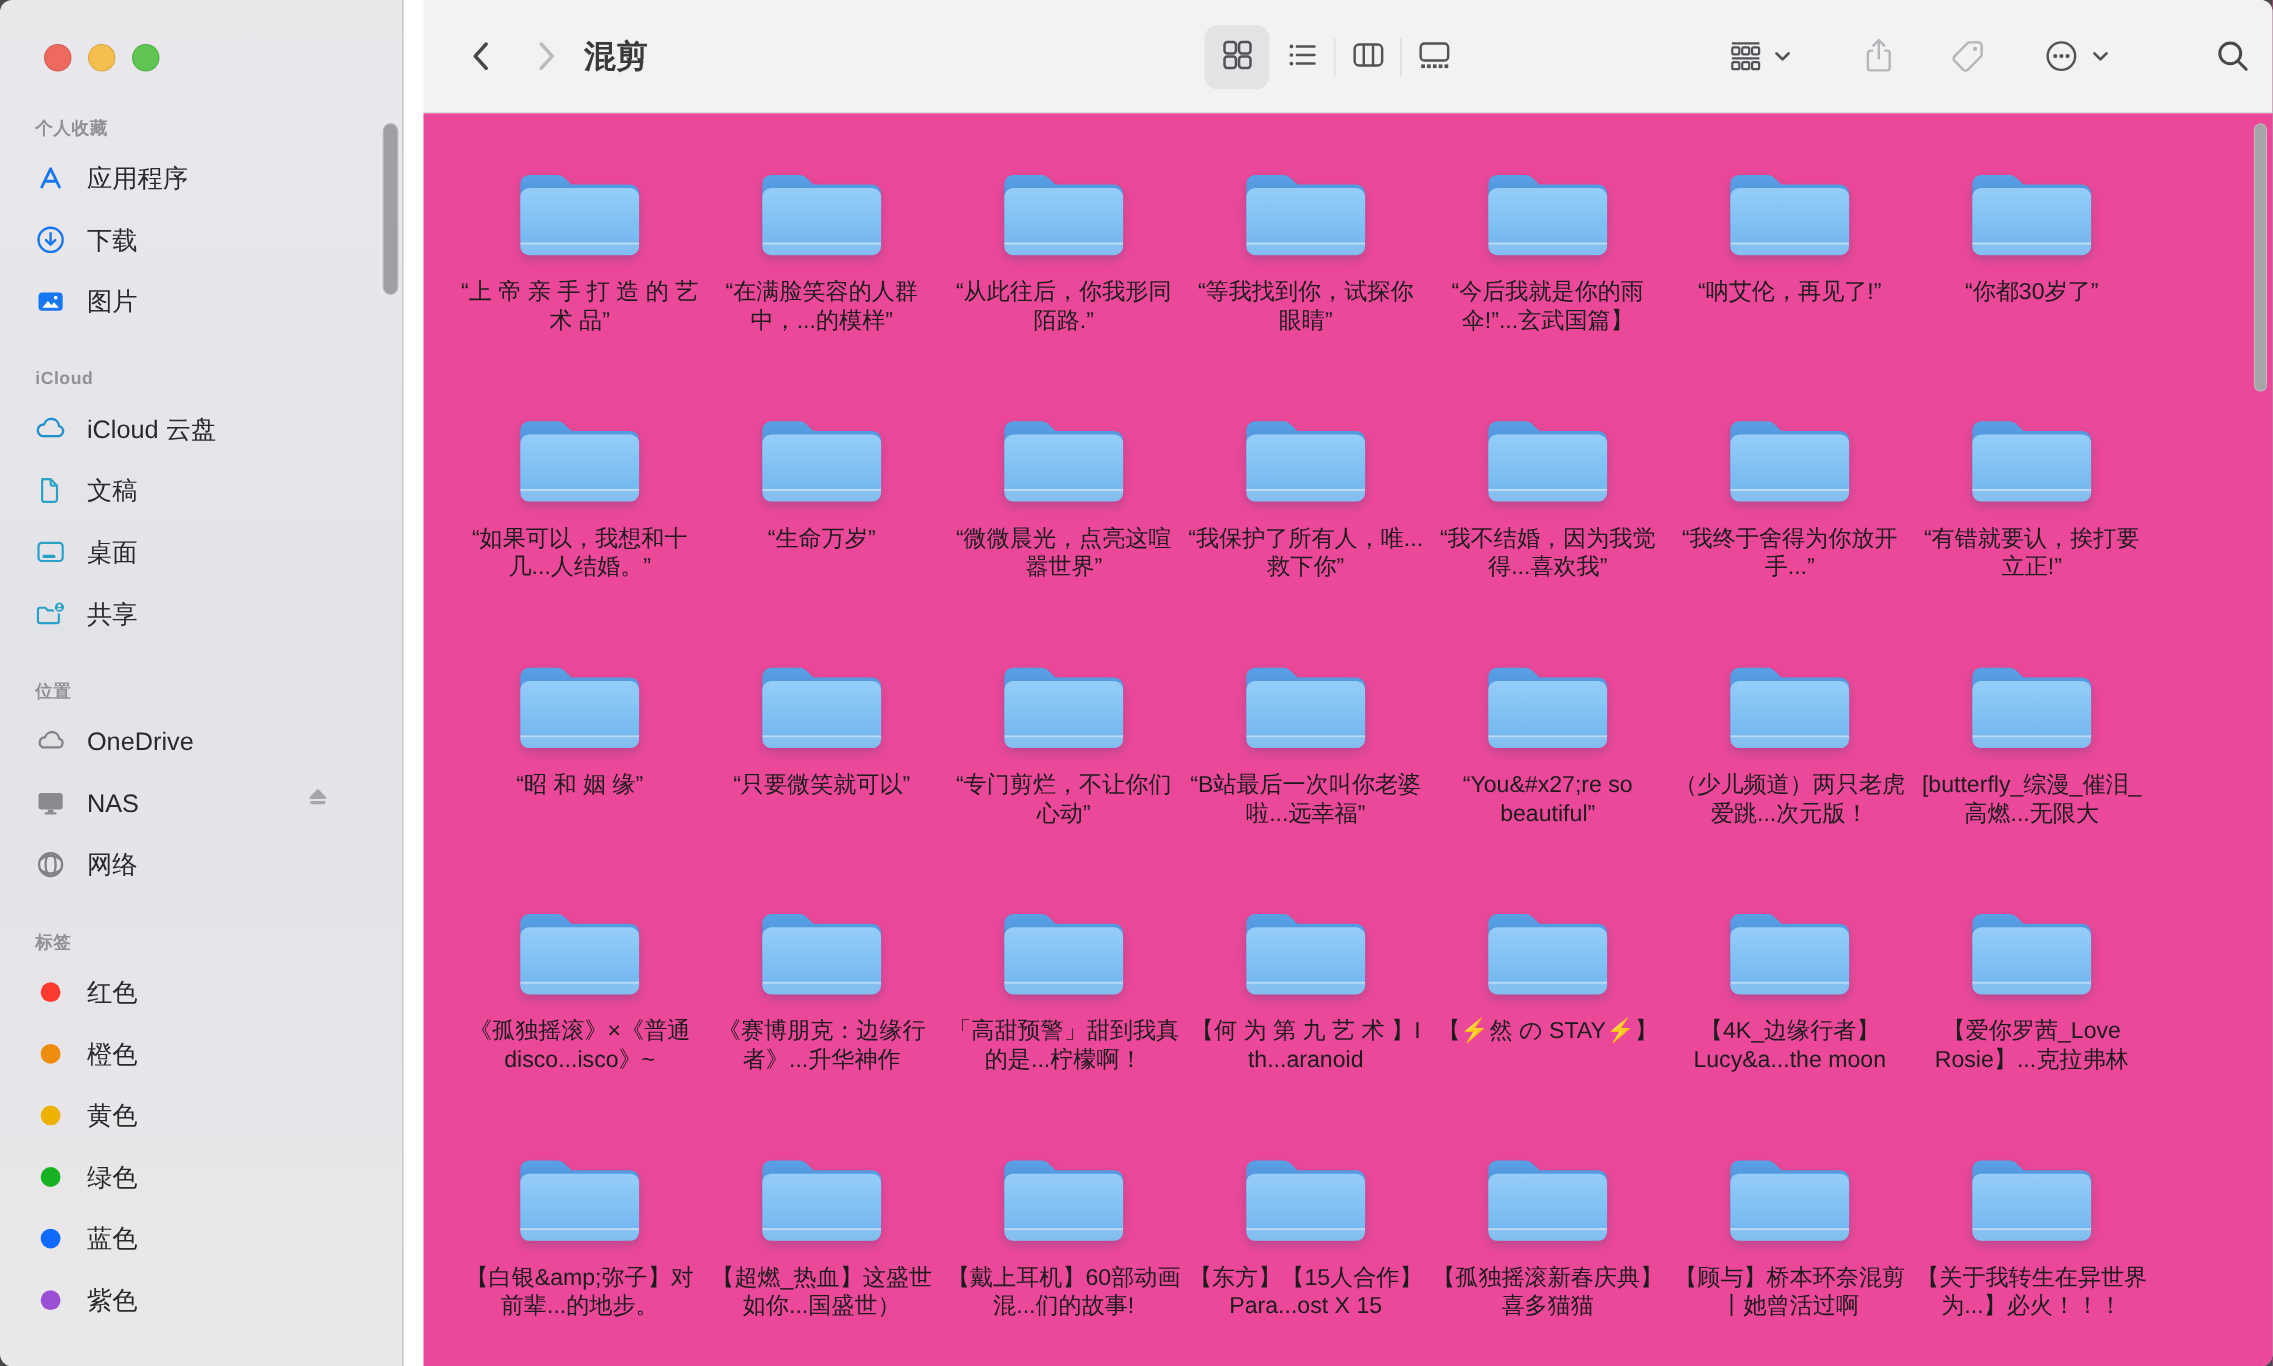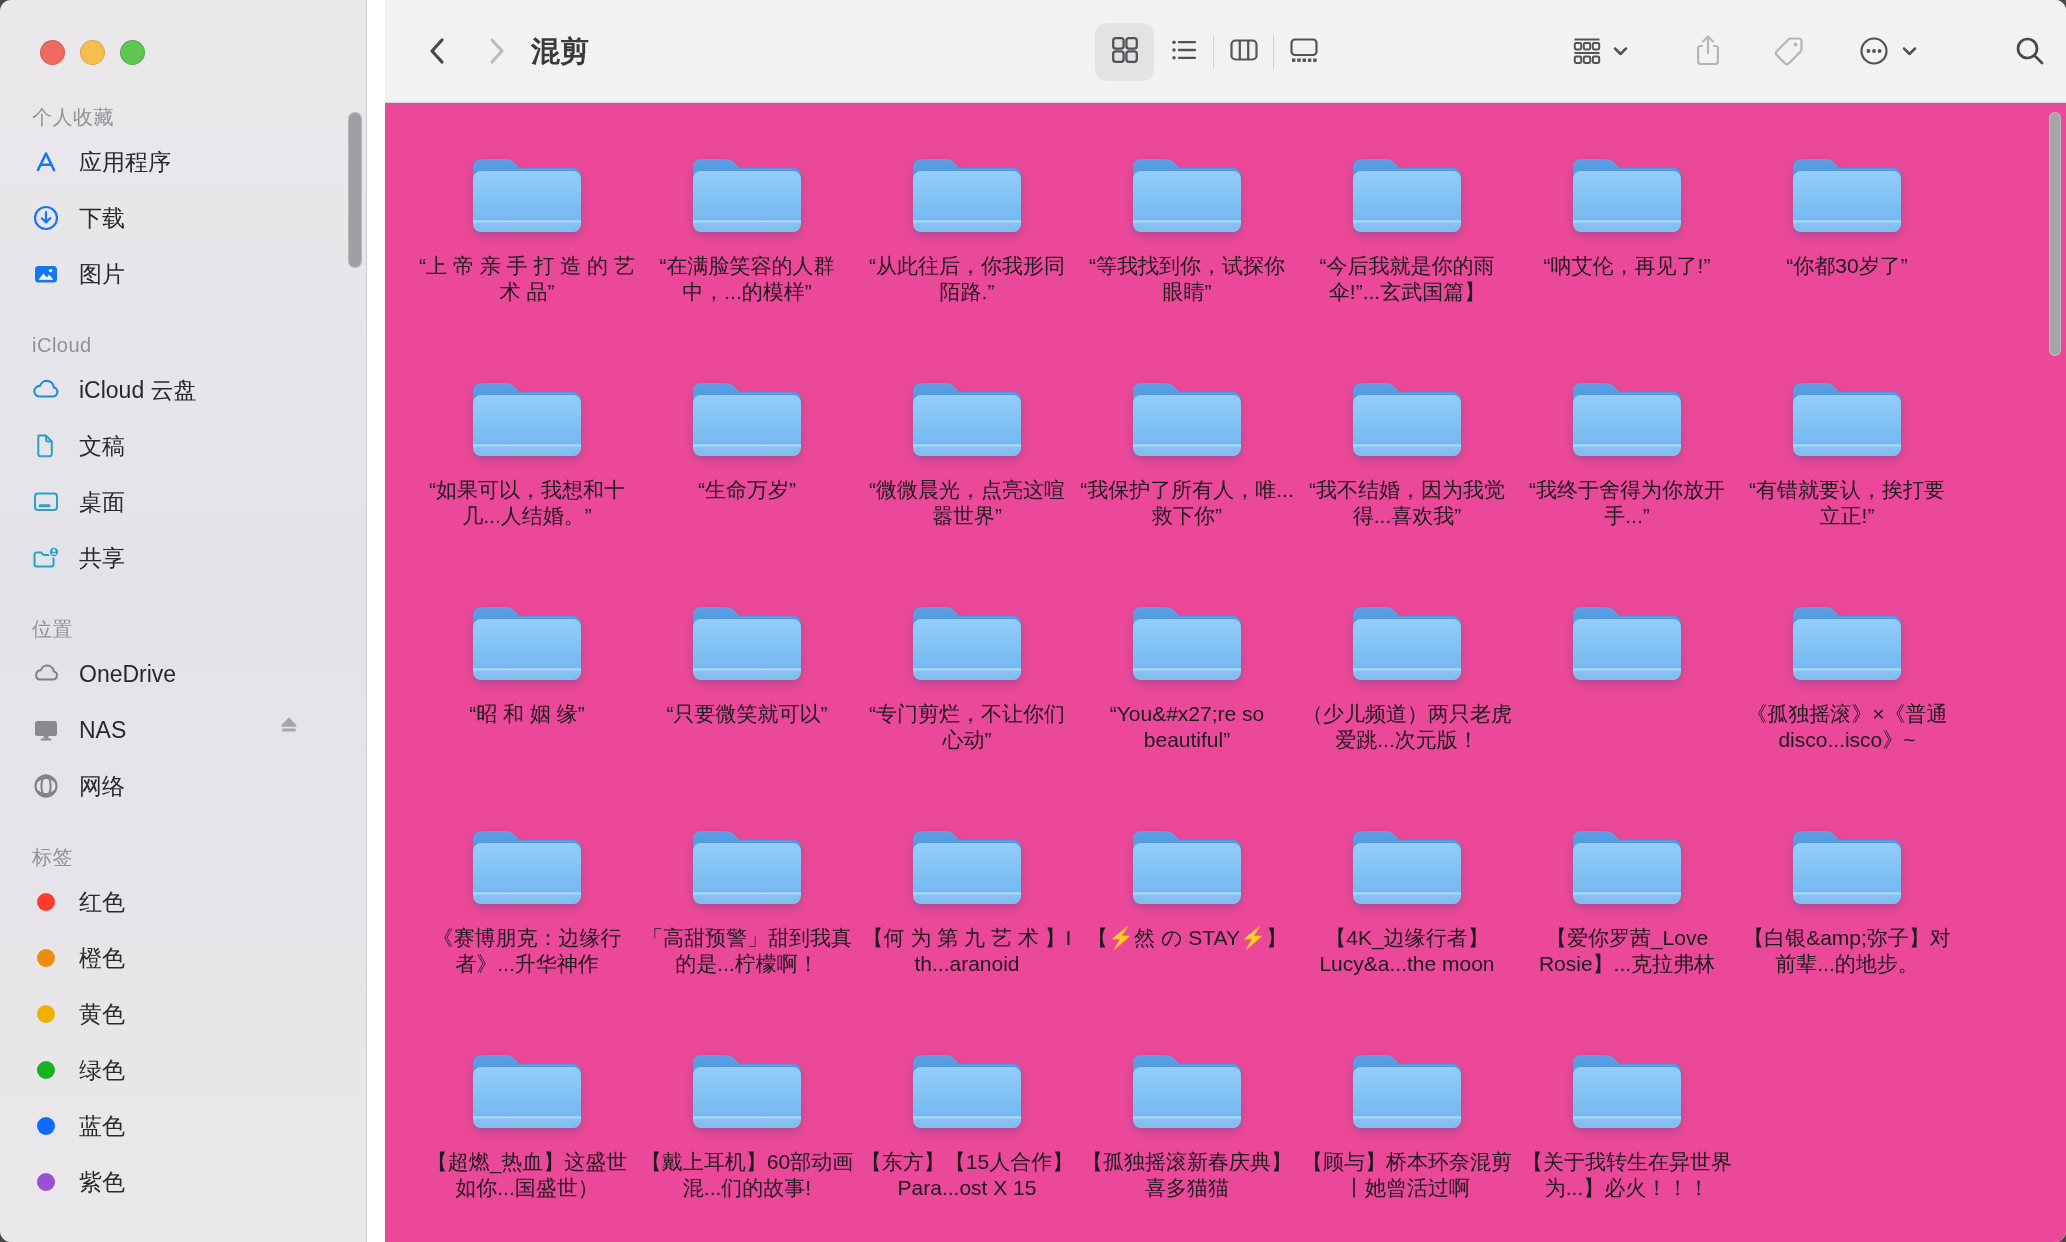--- a/index.html
+++ b/index.html
@@ -18,21 +18,21 @@
     box-sizing:border-box;
   }
   .traffic{position:absolute;top:40px;left:40px;display:flex;gap:15px;}
   .tl{width:25px;height:25px;border-radius:50%;box-shadow:inset 0 0 0 1px rgba(0,0,0,.12);}
   .tl.red{background:#ee6a5e;}
   .tl.yellow{background:#f5bf4f;}
   .tl.green{background:#61c554;}
 
   .sb-sections{position:absolute;top:100px;left:0;right:0;}
   .sb-header{
-    padding-left:32px;font-size:20px;font-weight:400;color:#929095;height:34px;
+    padding-left:32px;font-size:16px;font-weight:700;color:#929095;height:34px;
     display:flex;align-items:center;letter-spacing:.5px;
   }
   .sb-section{margin-bottom:26px;}
   .sb-item{position:relative;display:flex;align-items:center;height:56px;padding-left:28px;cursor:default;}
   .sb-item .ico{width:36px;height:34px;display:flex;align-items:center;justify-content:center;margin-right:15px;flex:0 0 36px;}
   .sb-item .lbl{font-size:23px;color:#29282b;white-space:nowrap;}
   .dot{width:18px;height:18px;border-radius:50%;}
   .eject{position:absolute;right:62px;top:50%;transform:translateY(-50%);}
   .sb-scroll{
     position:absolute;top:112px;right:4px;width:14px;height:156px;border-radius:7px;
@@ -587,20 +587,31 @@
   </div>
           <div class="cell">
     <svg class="ficon" width="118" height="94" viewBox="0 0 118 94">
       <path class="fback" d="M5 60 V22 a8 8 0 0 1 8 -8 h24.5 c4.3 0 6.3 1.2 9.2 4.1 l4.8 4.7 H105 a8 8 0 0 1 8 8 V60 z"></path>
       <rect class="ffront" x="5" y="26" width="108" height="61" rx="8"></rect>
       <g clip-path="url(#fclip)">
         <rect x="5" y="75.5" width="108" height="1.8" fill="rgba(255,255,255,0.5)"></rect>
         <rect x="5" y="77.3" width="108" height="10" fill="rgba(255,255,255,0.14)"></rect>
       </g>
     </svg>
+    <div class="flabel">“B站最后一次叫你老婆啦...远幸福”</div>
+  </div>
+          <div class="cell">
+    <svg class="ficon" width="118" height="94" viewBox="0 0 118 94">
+      <path class="fback" d="M5 60 V22 a8 8 0 0 1 8 -8 h24.5 c4.3 0 6.3 1.2 9.2 4.1 l4.8 4.7 H105 a8 8 0 0 1 8 8 V60 z"></path>
+      <rect class="ffront" x="5" y="26" width="108" height="61" rx="8"></rect>
+      <g clip-path="url(#fclip)">
+        <rect x="5" y="75.5" width="108" height="1.8" fill="rgba(255,255,255,0.5)"></rect>
+        <rect x="5" y="77.3" width="108" height="10" fill="rgba(255,255,255,0.14)"></rect>
+      </g>
+    </svg>
     <div class="flabel">“You&amp;#x27;re so beautiful”</div>
   </div>
           <div class="cell">
     <svg class="ficon" width="118" height="94" viewBox="0 0 118 94">
       <path class="fback" d="M5 60 V22 a8 8 0 0 1 8 -8 h24.5 c4.3 0 6.3 1.2 9.2 4.1 l4.8 4.7 H105 a8 8 0 0 1 8 8 V60 z"></path>
       <rect class="ffront" x="5" y="26" width="108" height="61" rx="8"></rect>
       <g clip-path="url(#fclip)">
         <rect x="5" y="75.5" width="108" height="1.8" fill="rgba(255,255,255,0.5)"></rect>
         <rect x="5" y="77.3" width="108" height="10" fill="rgba(255,255,255,0.14)"></rect>
       </g>
@@ -609,20 +620,21 @@
   </div>
           <div class="cell">
     <svg class="ficon" width="118" height="94" viewBox="0 0 118 94">
       <path class="fback" d="M5 60 V22 a8 8 0 0 1 8 -8 h24.5 c4.3 0 6.3 1.2 9.2 4.1 l4.8 4.7 H105 a8 8 0 0 1 8 8 V60 z"></path>
       <rect class="ffront" x="5" y="26" width="108" height="61" rx="8"></rect>
       <g clip-path="url(#fclip)">
         <rect x="5" y="75.5" width="108" height="1.8" fill="rgba(255,255,255,0.5)"></rect>
         <rect x="5" y="77.3" width="108" height="10" fill="rgba(255,255,255,0.14)"></rect>
       </g>
     </svg>
+    <div class="flabel">[butterfly_综漫_催泪_高燃...无限大</div>
   </div>
           <div class="cell">
     <svg class="ficon" width="118" height="94" viewBox="0 0 118 94">
       <path class="fback" d="M5 60 V22 a8 8 0 0 1 8 -8 h24.5 c4.3 0 6.3 1.2 9.2 4.1 l4.8 4.7 H105 a8 8 0 0 1 8 8 V60 z"></path>
       <rect class="ffront" x="5" y="26" width="108" height="61" rx="8"></rect>
       <g clip-path="url(#fclip)">
         <rect x="5" y="75.5" width="108" height="1.8" fill="rgba(255,255,255,0.5)"></rect>
         <rect x="5" y="77.3" width="108" height="10" fill="rgba(255,255,255,0.14)"></rect>
       </g>
     </svg>

